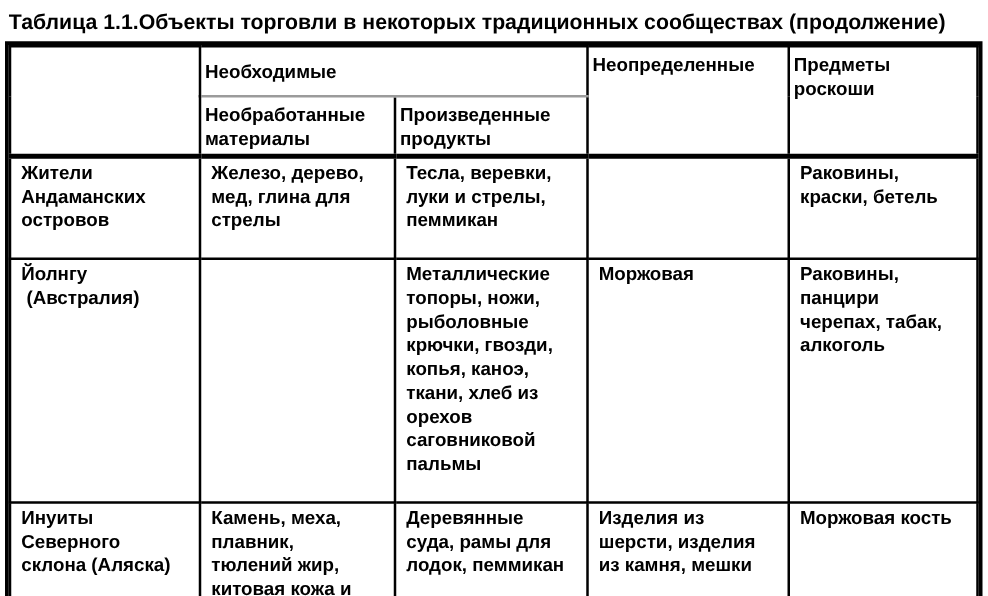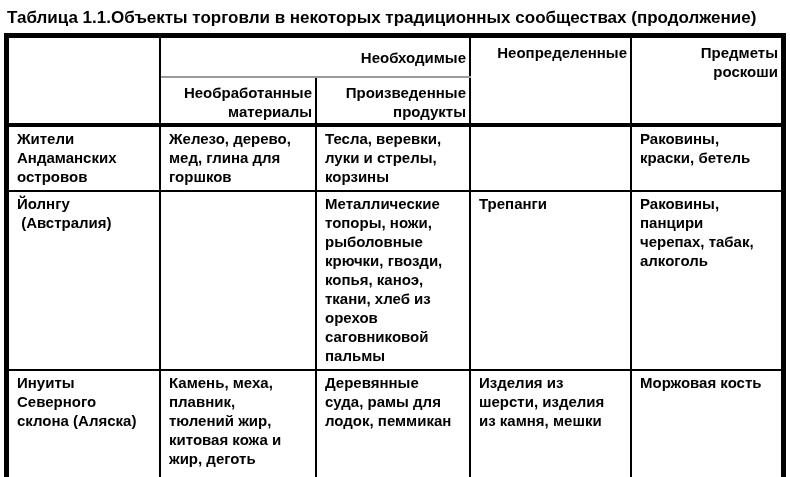--- a/index.html
+++ b/index.html
@@ -38,28 +38,28 @@
   th, td {
     border: 2px solid #000000;
     font-weight: bold;
     font-size: 15px;
     line-height: 19px;
     color: #000000;
     white-space: pre-wrap;
     overflow: hidden;
   }
   th {
-    text-align: right;
+    text-align: left;
     vertical-align: top;
     padding: 5px 3px 2px 3px;
   }
   td {
     text-align: left;
     vertical-align: top;
-    padding: 2px 6px 4px 8px;
+    padding: 2px 6px 20px 8px;
   }
   tr.hrow1 { height: 40px; }
   tr.hrow2 { height: 42px; }
   tr.brow1 { height: 62px; }
   tr.brow2 { height: 174px; margin-top: 31px; }
   tr.brow3 { height: 138px; }
   th.group {
     vertical-align: middle;
     padding-top: 2px;
     border-bottom: 2px solid #9b9b9b;
@@ -98,42 +98,42 @@
 продукты</th>
         </tr>
       </thead>
       <tbody>
         <tr class="brow1">
           <td>Жители
 Андаманских
 островов</td>
           <td>Железо, дерево,
 мед, глина для
-горшков</td>
+стрелы</td>
           <td>Тесла, веревки,
 луки и стрелы,
-корзины</td>
+пеммикан</td>
           <td></td>
           <td>Раковины,
 краски, бетель</td>
         </tr>
         <tr class="brow2">
           <td>Йолнгу
  (Австралия)</td>
           <td></td>
           <td>Металлические
 топоры, ножи,
 рыболовные
 крючки, гвозди,
 копья, каноэ,
 ткани, хлеб из
 орехов
 саговниковой
 пальмы</td>
-          <td>Трепанги</td>
+          <td>Моржовая</td>
           <td>Раковины,
 панцири
 черепах, табак,
 алкоголь</td>
         </tr>
         <tr class="brow3">
           <td>Инуиты
 Северного
 склона (Аляска)</td>
           <td>Камень, меха,

